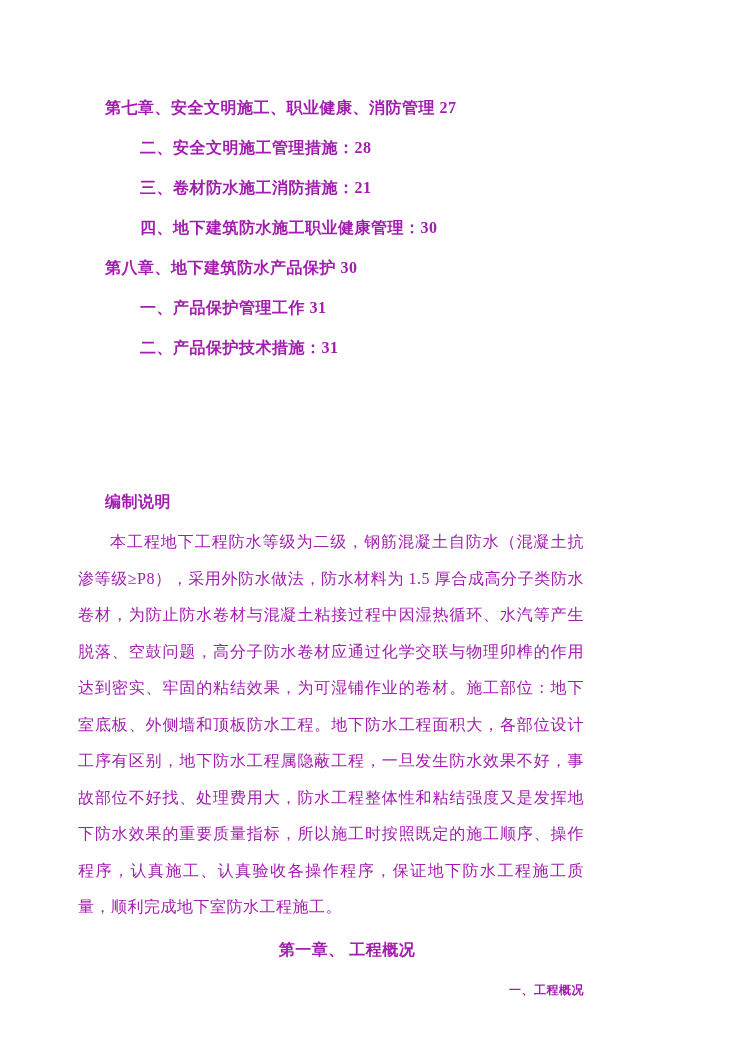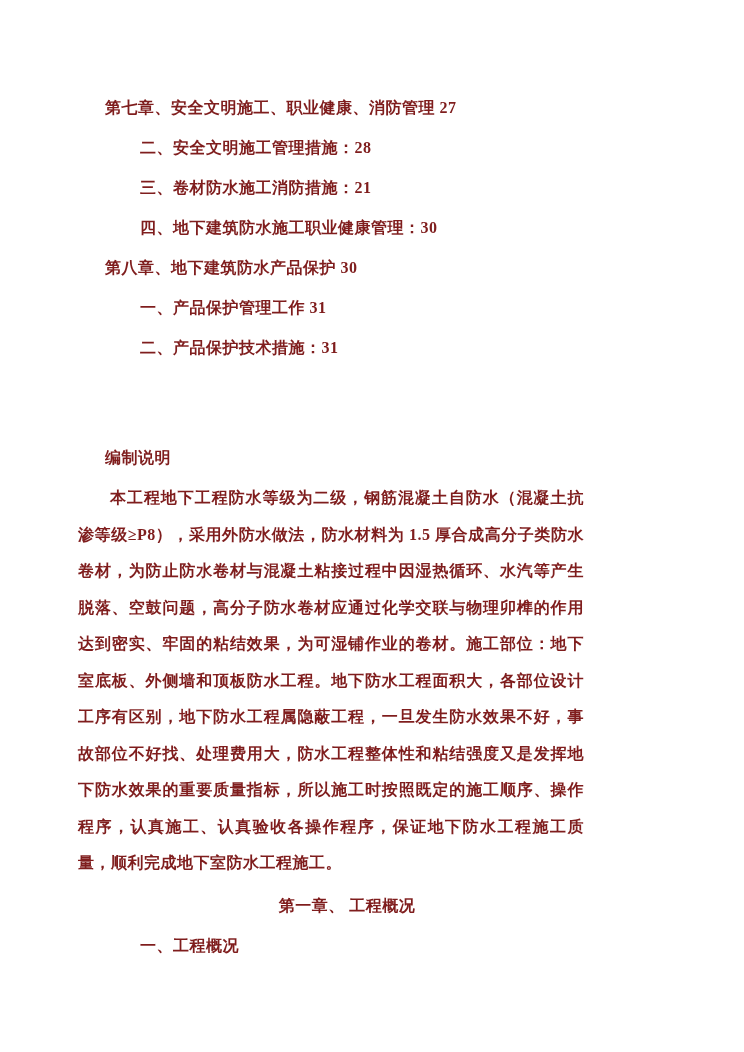--- a/index.html
+++ b/index.html
@@ -7,21 +7,21 @@
     padding: 0;
     background: #ffffff;
   }
   .page {
     position: relative;
     width: 660px;
     height: 1052px;
     background: #ffffff;
     overflow: hidden;
     font-family: "Liberation Serif", "DejaVu Serif", serif;
-    color: #7f1d1d;
+    color: #a21caf;
   }
   .content {
     padding: 88px 76px 0 78px;
   }
   .toc {
     margin: 0;
   }
   .toc-item {
     font-size: 16px;
     font-weight: bold;
@@ -29,52 +29,53 @@
     letter-spacing: 0.5px;
     white-space: nowrap;
   }
   .toc-item.level-1 {
     padding-left: 27px;
   }
   .toc-item.level-2 {
     padding-left: 62px;
   }
   .section-heading {
-    margin-top: 76px;
+    margin-top: 120px;
     padding-left: 27px;
     font-size: 16px;
     font-weight: bold;
     line-height: 28px;
     letter-spacing: 0.5px;
   }
   .body-paragraph {
     margin: 8px 0 0 0;
     font-size: 16px;
-    font-weight: bold;
+    font-weight: normal;
     line-height: 36.5px;
     text-align: justify;
     text-justify: inter-ideograph;
     text-indent: 32px;
     letter-spacing: 0.5px;
   }
   .chapter-heading {
     margin-top: 4px;
     padding-left: 32px;
     font-size: 16px;
     font-weight: bold;
     line-height: 40px;
     letter-spacing: 0.5px;
     text-align: center;
   }
   .sub-heading {
     padding-left: 62px;
-    font-size: 16px;
+    font-size: 12px;
     font-weight: bold;
     line-height: 40px;
     letter-spacing: 0.5px;
+    text-align: right;
   }
 </style>
 </head>
 <body>
 
 <div class="page">
   <div class="content">
 
     <div class="toc">
         <div class="toc-item level-1">第七章、安全文明施工、职业健康、消防管理 27</div>

